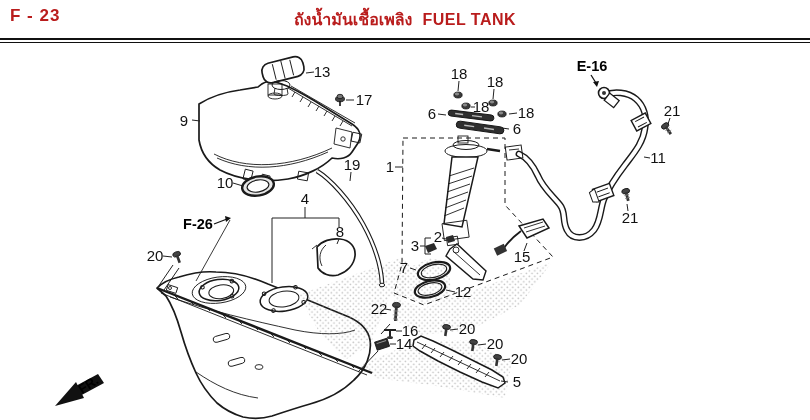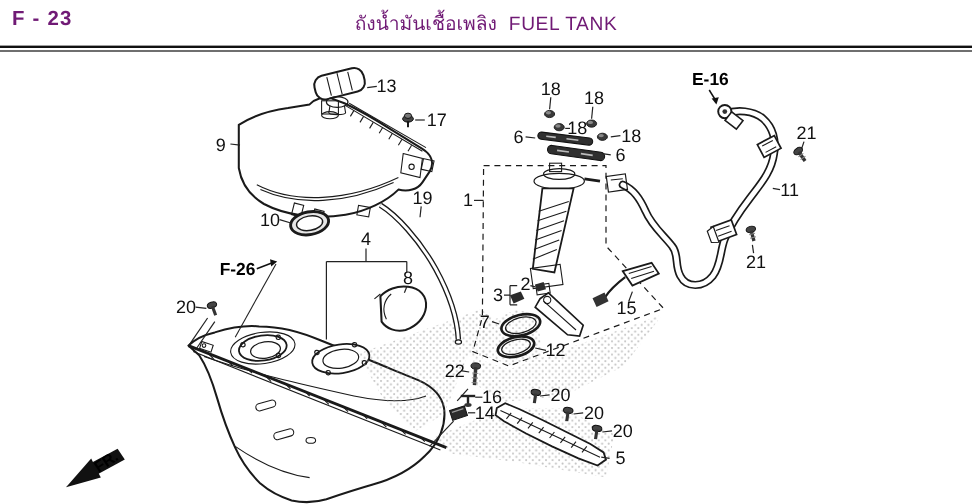--- a/index.html
+++ b/index.html
@@ -1,20 +1,20 @@
 <!DOCTYPE html>
 <html><head>
 <meta charset="utf-8">
 <style>
   html,body{margin:0;padding:0;background:#fff;}
   .page{position:relative;width:810px;height:420px;background:#ffffff;overflow:hidden;
-        font-family:"Liberation Sans", sans-serif;color:#701a75;}
+        font-family:"Liberation Sans", sans-serif;color:#b91c1c;}
   .hdr{position:absolute;top:0;left:0;width:810px;height:42px;}
   .hdr .pageref{position:absolute;left:10px;top:6px;font-size:17px;font-weight:600;letter-spacing:1px;}
-  .hdr .title{position:absolute;left:0;top:7px;width:810px;text-align:center;font-size:16px;font-weight:400;}
+  .hdr .title{position:absolute;left:0;top:7px;width:810px;text-align:center;font-size:16px;font-weight:700;}
   .hdr .title .en{margin-left:10px;letter-spacing:0.5px;}
   .rule1{position:absolute;top:38px;left:0;width:810px;height:2px;background:#111;}
   .rule2{position:absolute;top:42px;left:0;width:810px;height:1px;background:#111;}
   svg{position:absolute;top:0;left:0;}
   svg *{vector-effect:none;}
   .ln{stroke:#1a1a1a;stroke-width:1;fill:none;}
   .outline{stroke:#1a1a1a;stroke-width:1.7;fill:#ffffff;stroke-linejoin:round;}
   .thin{stroke:#1a1a1a;stroke-width:0.9;fill:none;}
   .callout{font:15px "Liberation Sans", sans-serif;fill:#111;text-anchor:middle;}
   .ref-label{font:bold 14.5px "Liberation Sans", sans-serif;fill:#000;text-anchor:middle;}

